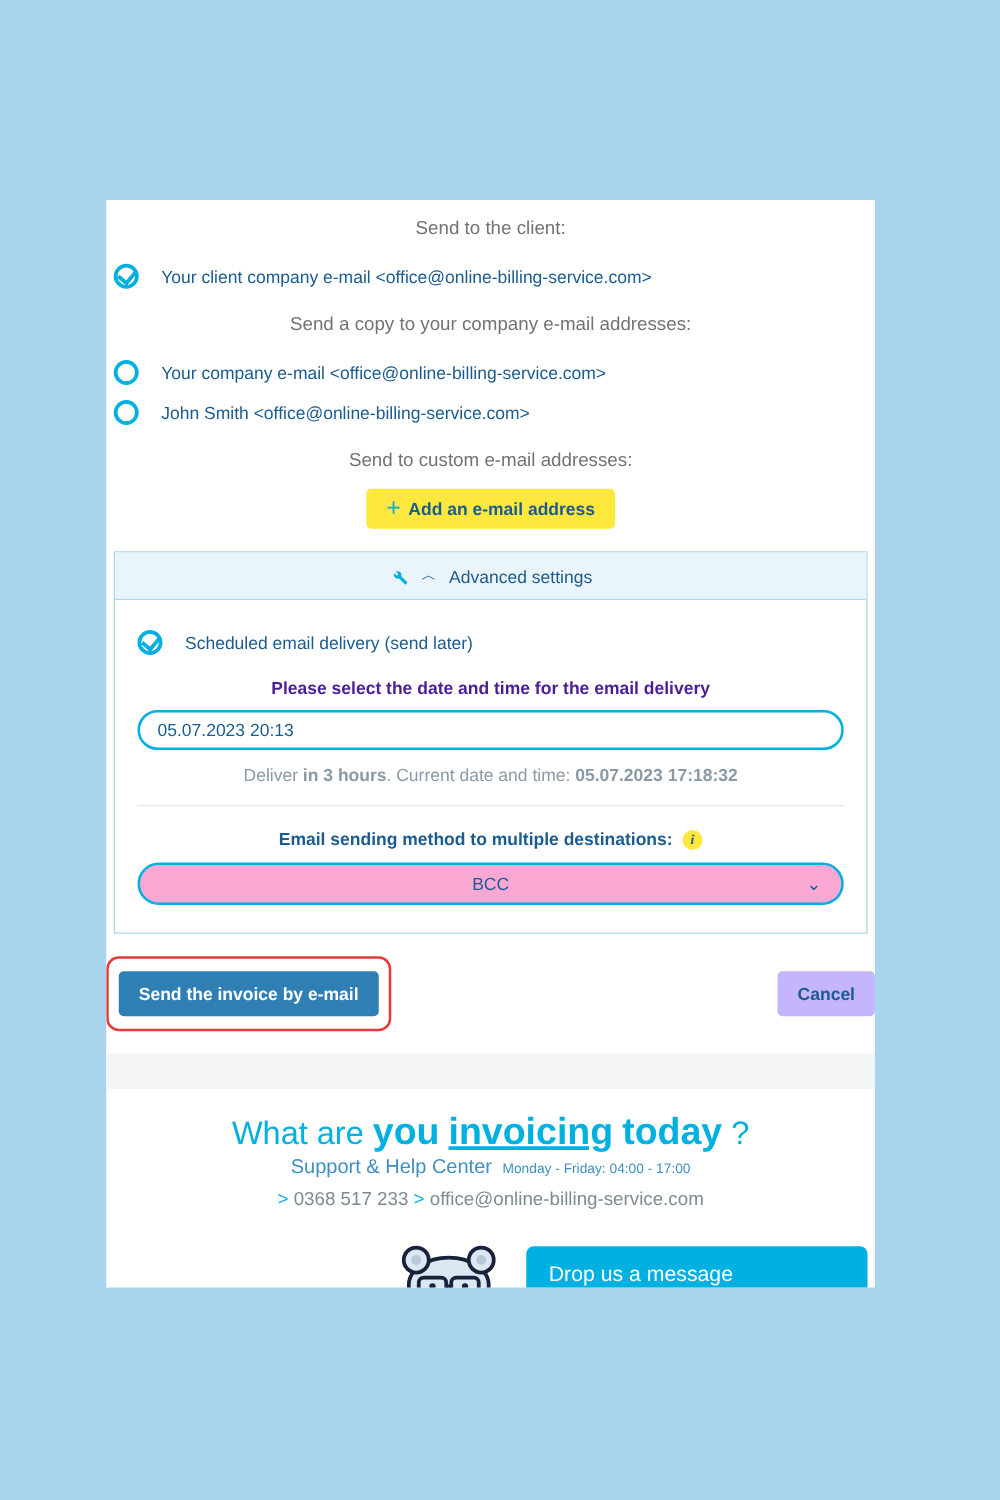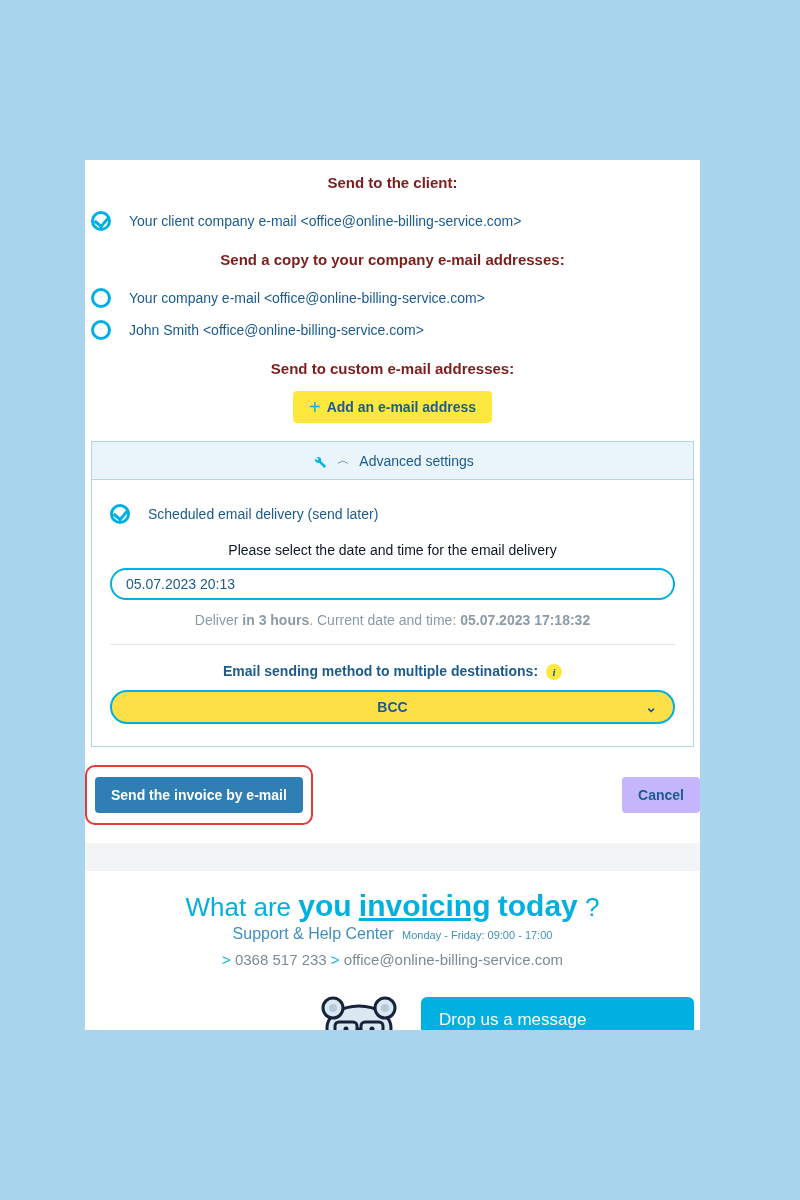--- a/index.html
+++ b/index.html
@@ -15,22 +15,22 @@
     left: 85px;
     top: 160px;
     width: 615px;
     height: 870px;
     background: #ffffff;
     overflow: hidden;
   }
   .section-heading {
     text-align: center;
     font-size: 15px;
-    font-weight: 700;
-    color: #7f1d1d;
+    font-weight: 400;
+    color: #737373;
     margin: 14px 0 14px;
   }
   .option-row {
     display: flex;
     align-items: center;
     padding: 3px 6px 3px 6px;
     gap: 18px;
     min-height: 32px;
   }
   .option-text {
@@ -106,22 +106,22 @@
     font-size: 12px;
     color: #1b5b8f;
   }
   .advanced-body {
     padding: 18px 18px 22px;
   }
   .advanced-body .option-row { padding-left: 0; }
   .subheading {
     text-align: center;
     font-size: 14px;
-    font-weight: 400;
-    color: #0f172a;
+    font-weight: 700;
+    color: #4c1d95;
     margin: 12px 0 10px;
   }
   .date-input {
     width: 100%;
     border: 2px solid #00b0e0;
     border-radius: 18px;
     padding: 6px 14px;
     font-size: 14px;
     color: #1b5b8f;
     outline: none;
@@ -159,23 +159,23 @@
     color: #1b5b8f;
     margin-left: 4px;
     vertical-align: middle;
   }
   .select-pill {
     width: 100%;
     border: 2px solid #00b0e0;
     border-radius: 18px;
     padding: 7px 14px;
     font-size: 14px;
-    font-weight: 700;
-    color: #1b5b8f;
-    background: #fde047;
+    font-weight: 400;
+    color: #1b5b8f;
+    background: #f9a8d4;
     text-align: center;
     position: relative;
     cursor: pointer;
   }
   .select-pill .chevron-down-icon {
     position: absolute;
     right: 16px;
     top: 50%;
     transform: translateY(-50%);
     font-size: 14px;
@@ -351,21 +351,21 @@
   </div>
 
   <div class="footer-strip"></div>
 
   <div class="footer">
     <div class="tagline">
       <span>What are </span><span class="you">you</span><span> </span><span class="inv">invoicing</span><span> </span><span class="today">today</span><span> ?</span>
     </div>
     <div class="support-line">
       <span>Support &amp; Help Center</span>
-      <span class="support-hours">Monday - Friday: 09:00 - 17:00</span>
+      <span class="support-hours">Monday - Friday: 04:00 - 17:00</span>
     </div>
     <div class="contact-line">
       <span class="chev">&gt;</span>
       <span>0368 517 233</span>
       <span class="chev">&gt;</span>
       <span>office@online-billing-service.com</span>
     </div>
 
     <div class="chat-area">
       <svg class="bear-icon" viewBox="0 0 100 50">

